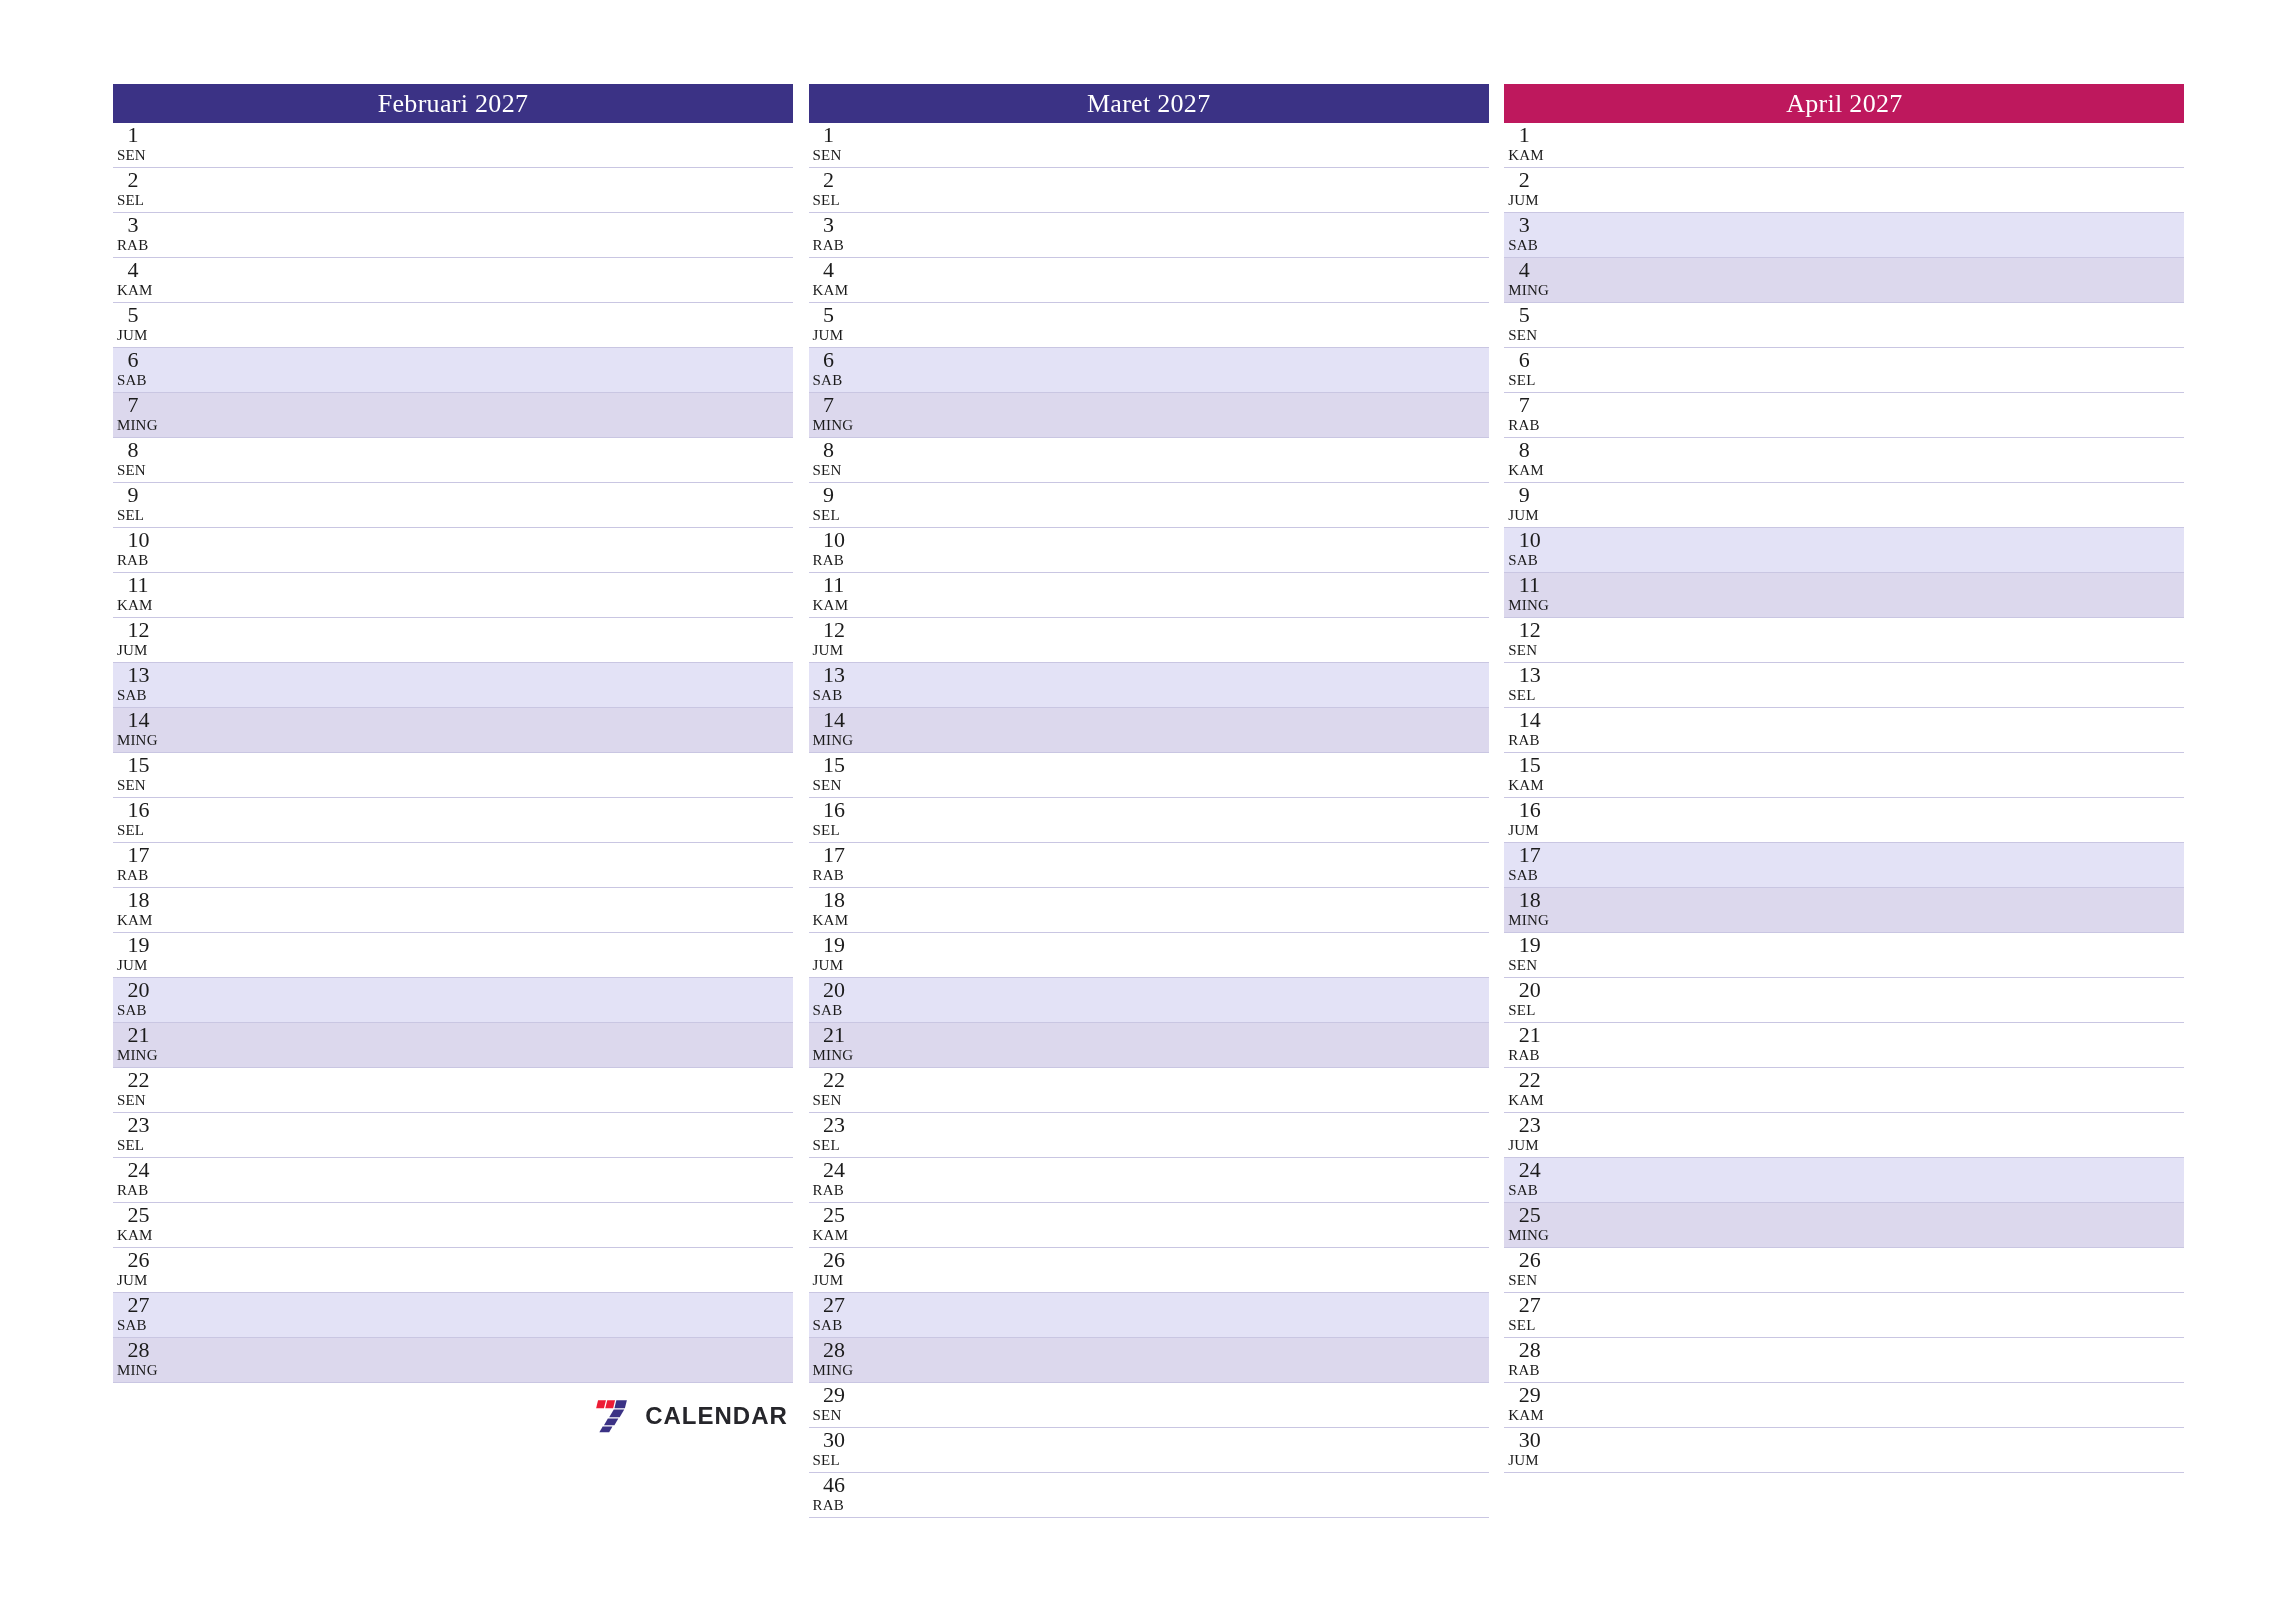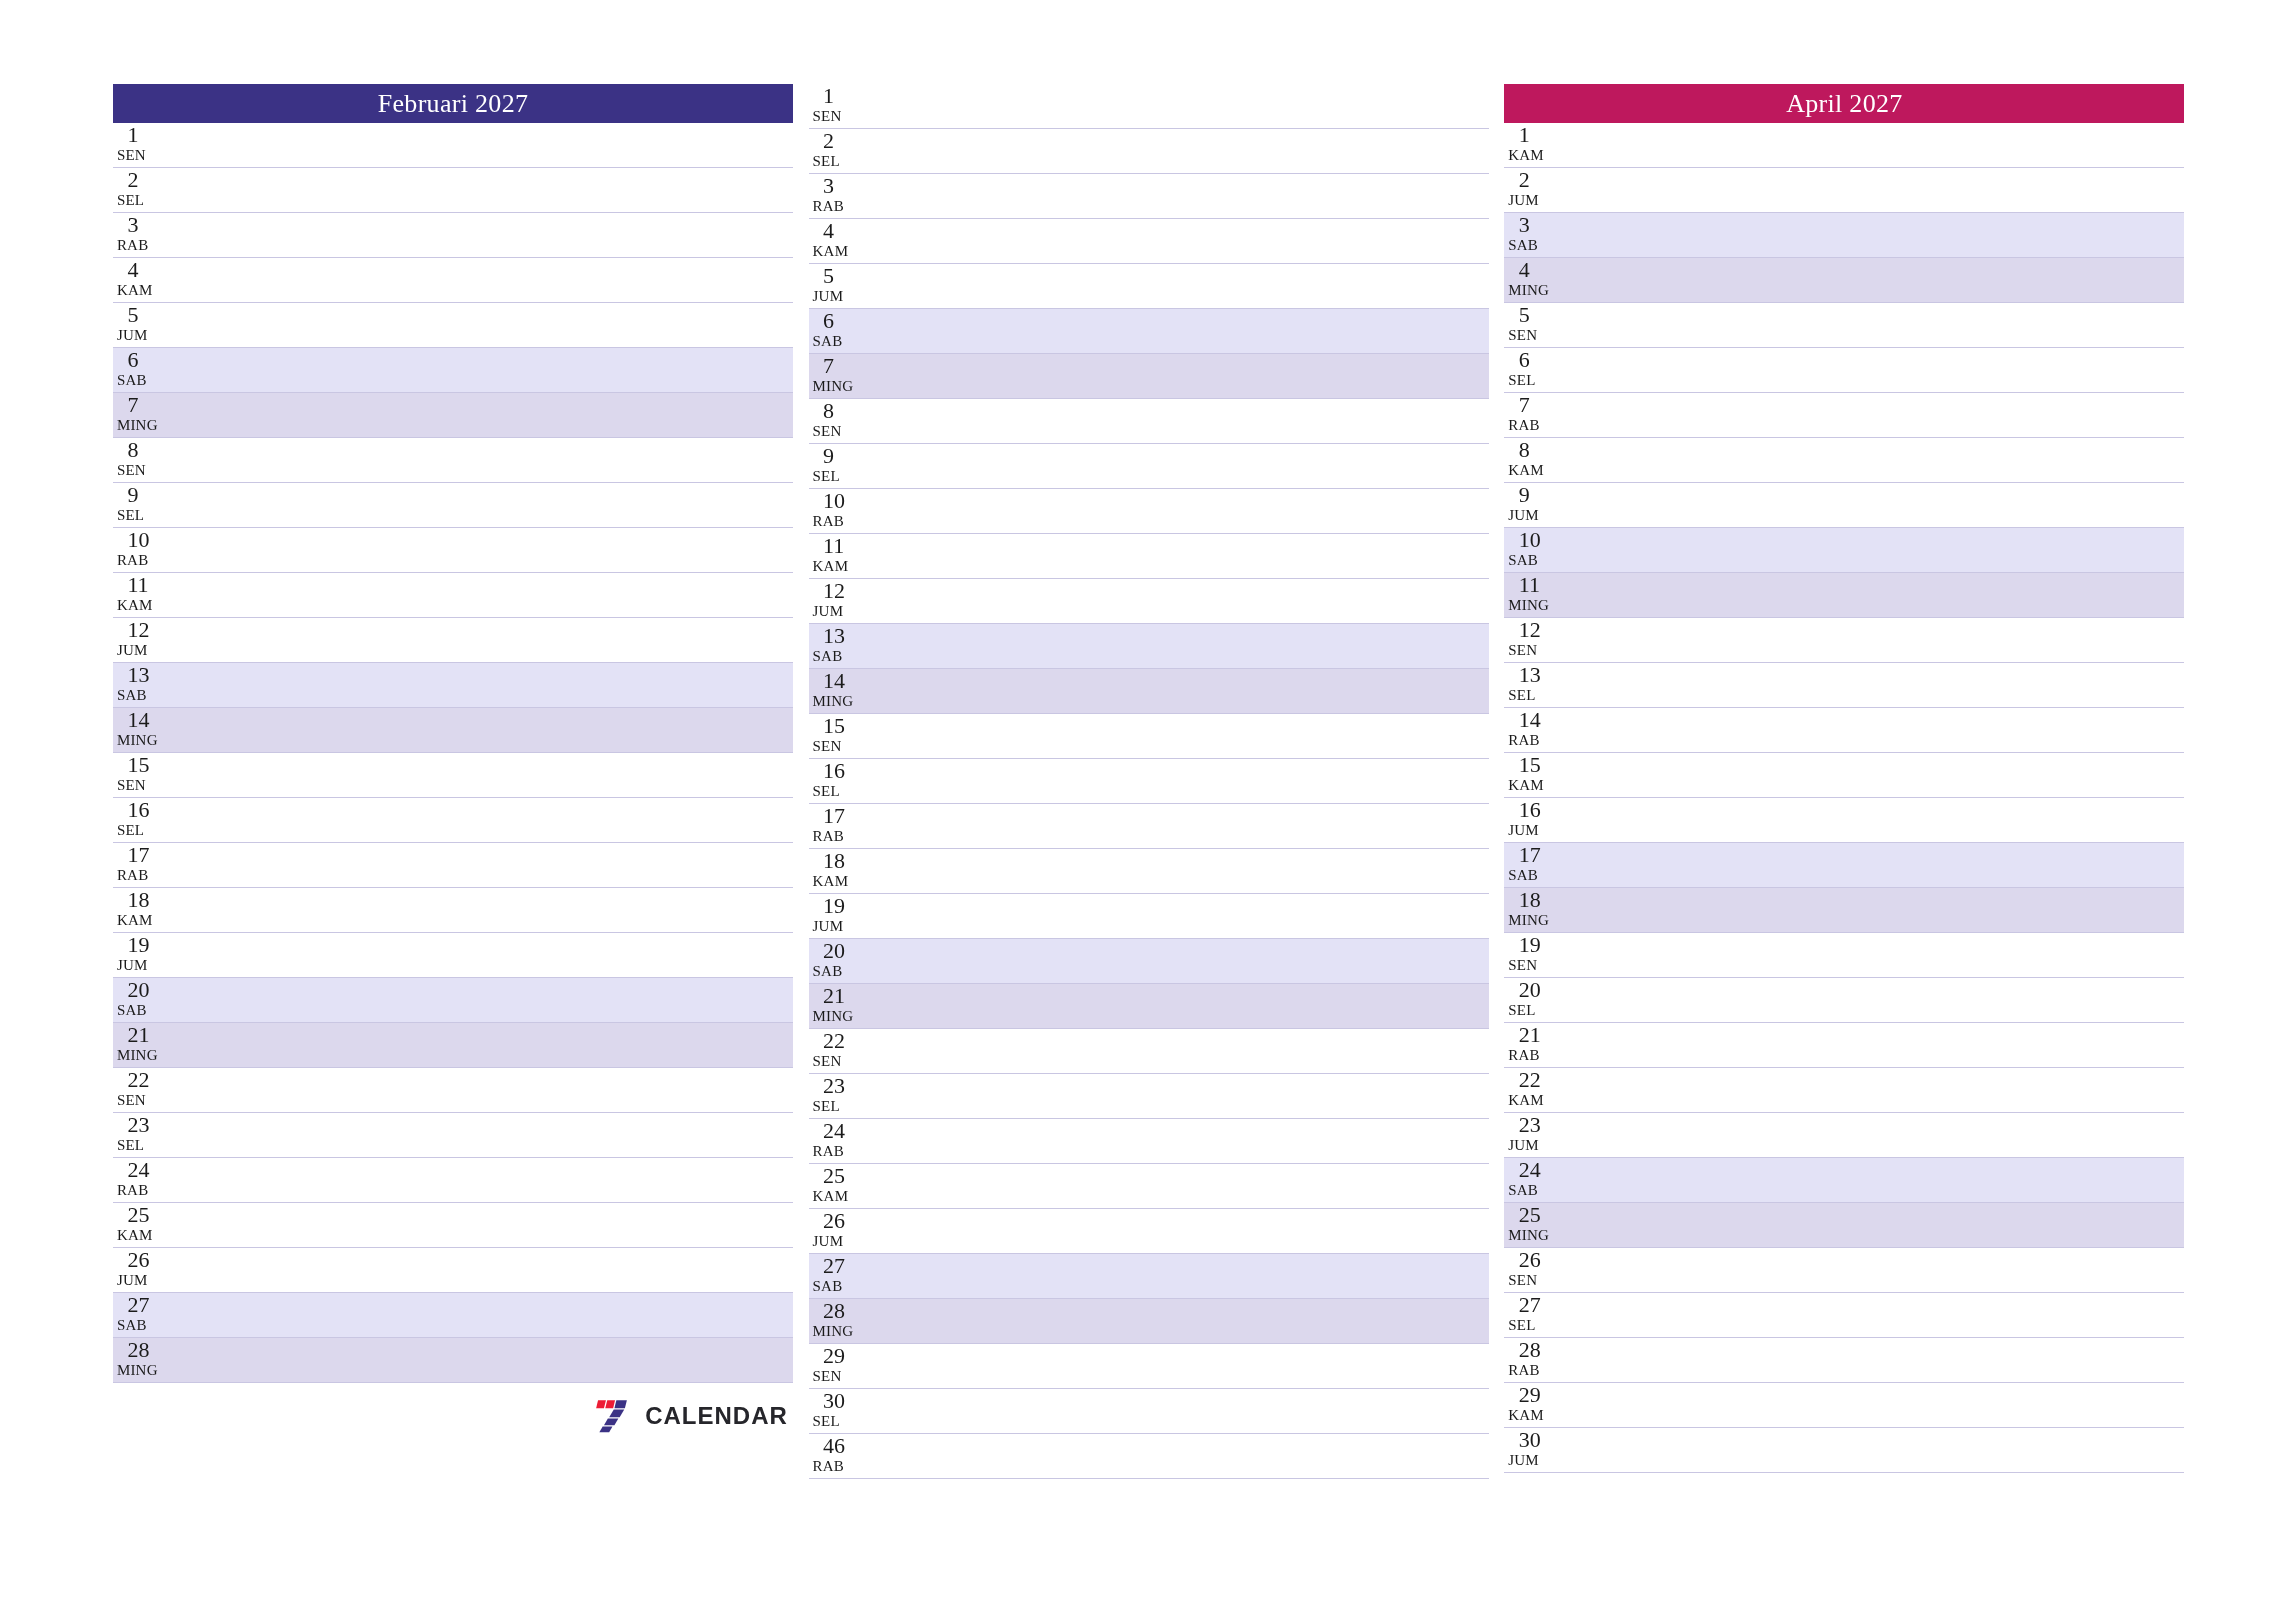--- a/index.html
+++ b/index.html
@@ -259,20 +259,23 @@
                 <polygon points="40,2 56,2 53,14 37,14" fill="#3b3285"></polygon>
                 <polygon points="36,16 52,16 45,28 29,28" fill="#3b3285"></polygon>
                 <polygon points="27,30 43,30 37,40 21,40" fill="#3b3285"></polygon>
                 <polygon points="19,42 34,42 29,51 14,51" fill="#3b3285"></polygon>
               </svg></span>
             <span class="brand-name">CALENDAR</span>
           </div>
         </div>
       </div>
       <div class="month-col">
+        <div class="month-header" style="background: rgb(59, 50, 133);">
+          <div class="month-title" style="color: rgb(255, 255, 255);">Maret 2027</div>
+        </div>
         <div class="days-list">
           <div class="day-row" style="border-bottom-color: rgb(201, 198, 226);">
             <span class="day-num">1</span>
             <span class="day-abbr">SEN</span>
           </div>
           <div class="day-row" style="border-bottom-color: rgb(201, 198, 226);">
             <span class="day-num">2</span>
             <span class="day-abbr">SEL</span>
           </div>
           <div class="day-row" style="border-bottom-color: rgb(201, 198, 226);">

